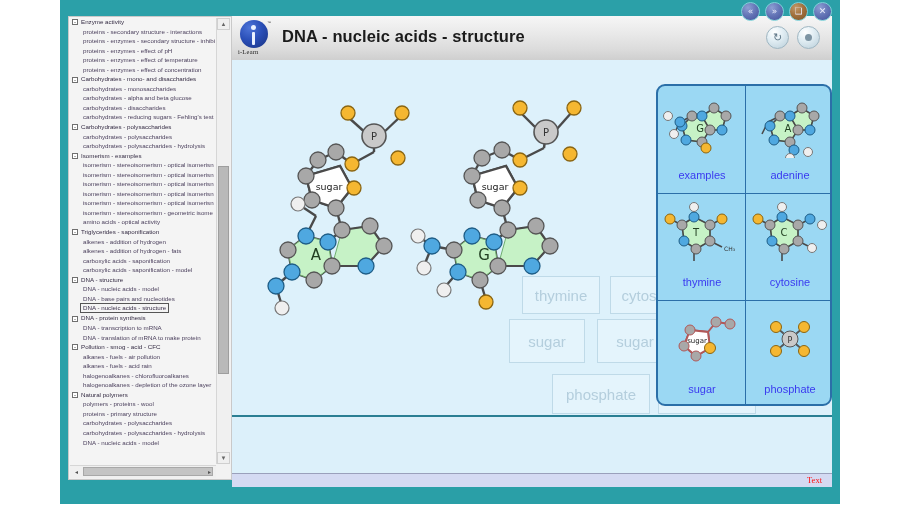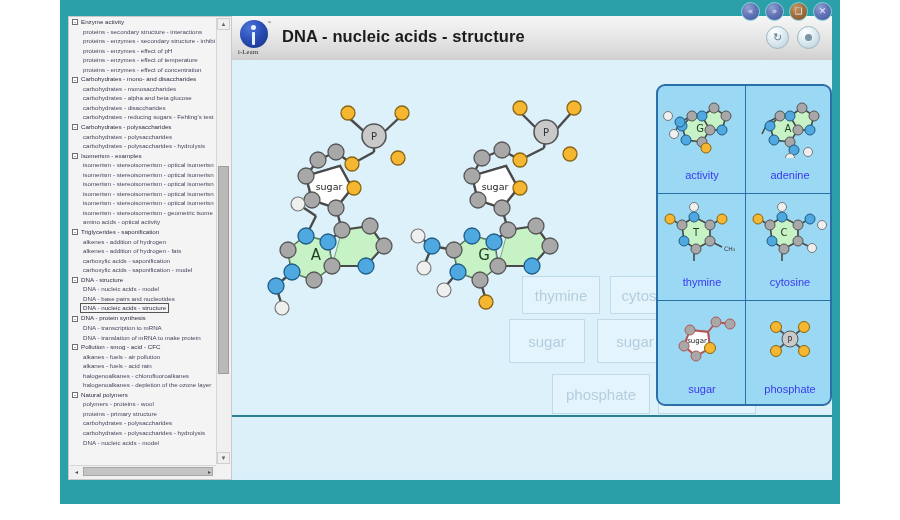--- a/index.html
+++ b/index.html
@@ -378,21 +378,21 @@
                   <circle cx="44" cy="24" r="5" fill="#4fa8e0" stroke="#1e5d86" stroke-width="1"></circle>
         <circle cx="56" cy="16" r="5" fill="#a8a8a8" stroke="#555" stroke-width="1"></circle>
                   <circle cx="68" cy="24" r="5" fill="#a8a8a8" stroke="#555" stroke-width="1"></circle>
         <circle cx="64" cy="38" r="5" fill="#4fa8e0" stroke="#1e5d86" stroke-width="1"></circle>
         <circle cx="22" cy="30" r="5" fill="#4fa8e0" stroke="#1e5d86" stroke-width="1"></circle>
                   <circle cx="10" cy="24" r="4.5" fill="#efefef" stroke="#777" stroke-width="1"></circle>
                   <circle cx="16" cy="42" r="4.5" fill="#efefef" stroke="#777" stroke-width="1"></circle>
                   <circle cx="48" cy="56" r="5" fill="#f5b731" stroke="#8a6511" stroke-width="1"></circle>
         <text x="42" y="40" font-size="10" text-anchor="middle" fill="#234023" font-family="DejaVu Sans">G</text>
       </svg></div>
-              <div class="plab">activity</div>
+              <div class="plab">examples</div>
             </div>
             <div class="pcell" style="left: 88px; top: 0px;">
               <div class="pmol"><svg viewBox="0 0 88 66">
         <g stroke="#4a4a4a" stroke-width="1.6" fill="none">
           <path d="M56 12 L56 24"></path>
           <path d="M22 30 L34 24"></path>
                     <path d="M22 30 L16 42"></path>
         </g>
         <polygon points="34,24 24,34 28,48 44,50 52,38 44,24" fill="#c6f2c6" stroke="#6fae6f"></polygon>
         <polygon points="52,38 44,24 56,16 68,24 64,38" fill="#c6f2c6" stroke="#6fae6f"></polygon>
@@ -505,16 +505,19 @@
                   <circle cx="58" cy="45" r="5.5" fill="#f5b731" stroke="#8a6511" stroke-width="1"></circle>
       </svg></div>
               <div class="plab">phosphate</div>
             </div>
           </div>
       </div>
     </div>
 
     <div class="footstrip"></div>
 
+    <div class="statusbar">
+      <div class="statustext">Text</div>
+    </div>
   </div>
 
   <div class="outer-right"></div>
 </div>
 
 </body></html>

